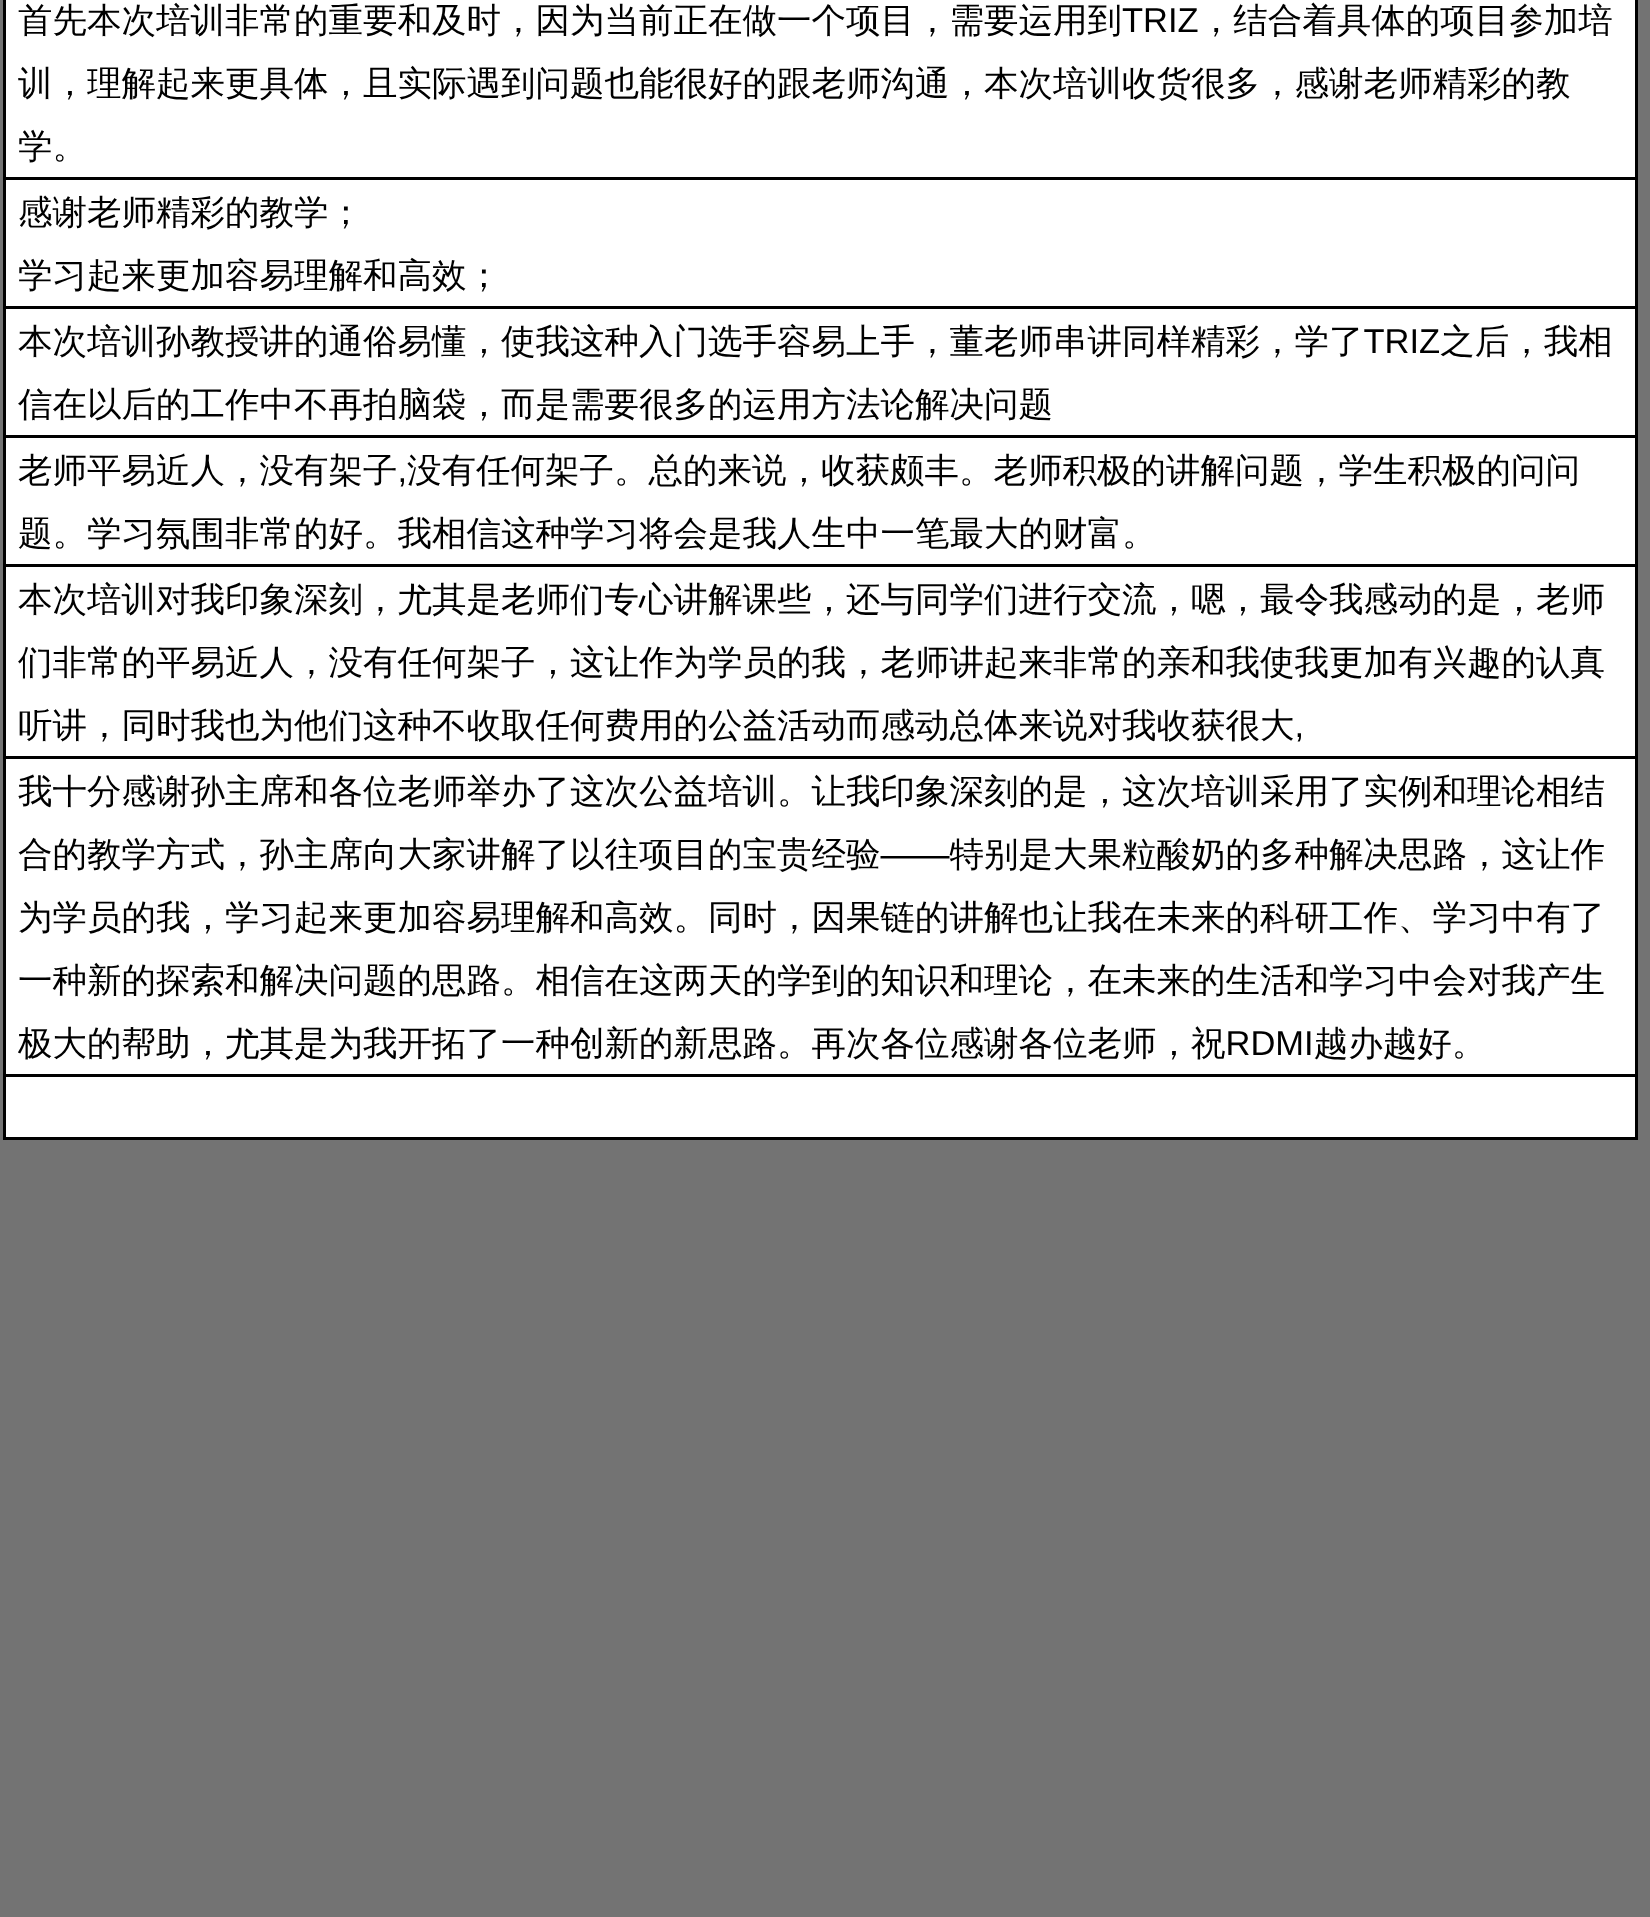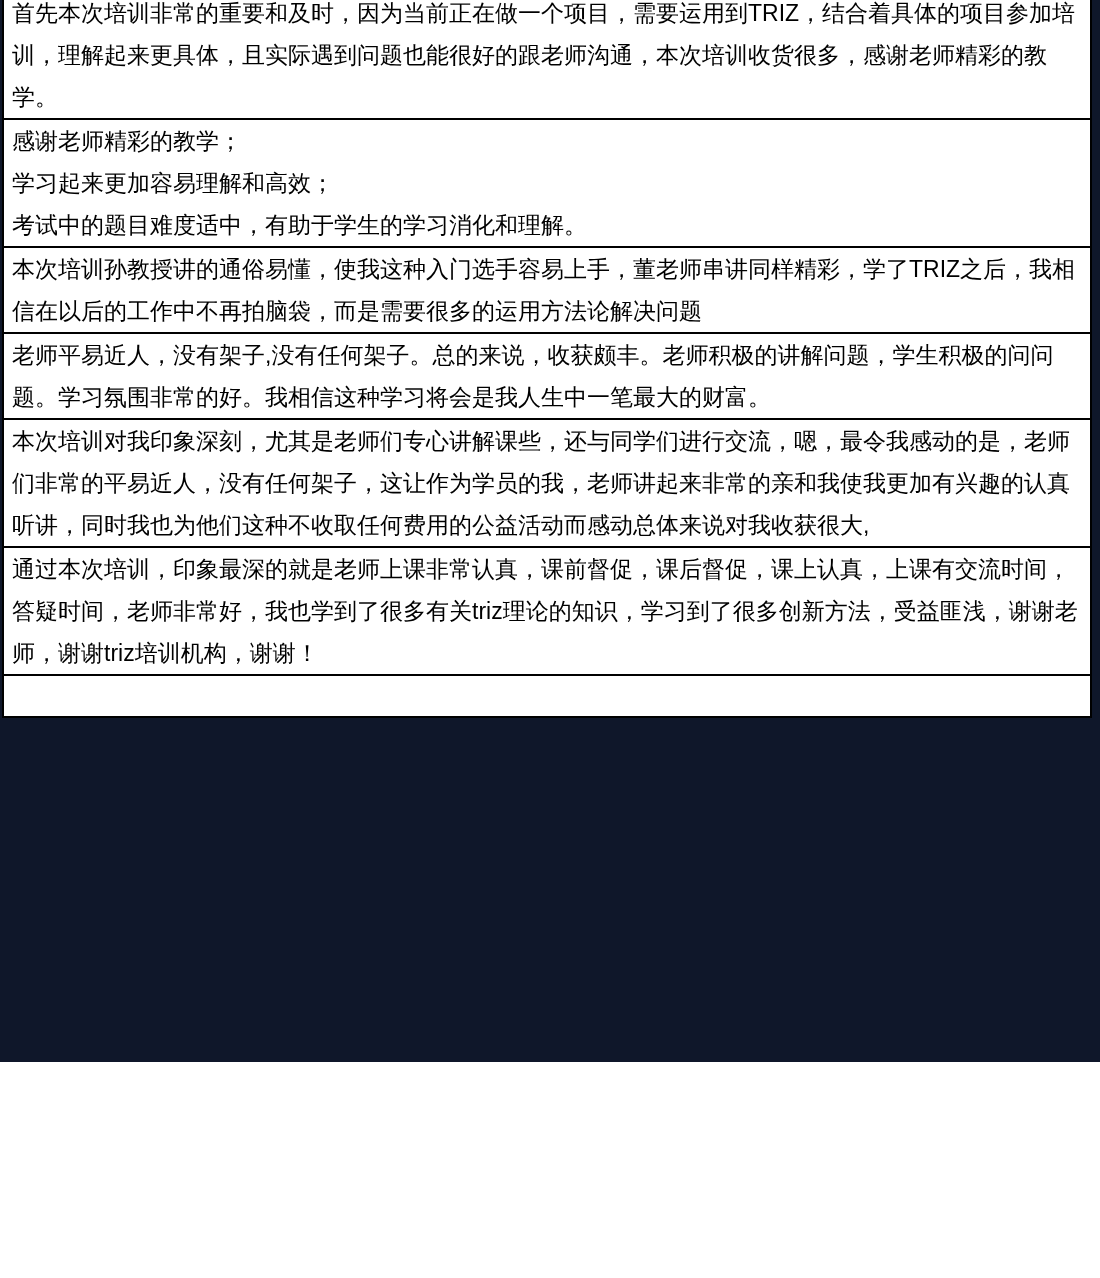--- a/index.html
+++ b/index.html
@@ -1,20 +1,20 @@
 <!DOCTYPE html>
 <html><head>
 <meta charset="utf-8">
 <style>
   html, body { margin: 0; padding: 0; background: #ffffff; }
   .page {
     position: relative;
     width: 1100px;
-    height: 1062px;
-    background: #0f172a;
+    height: 1278px;
+    background: #737373;
     overflow: hidden;
     font-family: "Liberation Sans", sans-serif;
   }
   .feedback-table {
     position: absolute;
     left: 2px;
     top: -8px;
     width: 1086px;
     border-left: 2px solid #000000;
     border-right: 2px solid #000000;
@@ -39,29 +39,28 @@
 <body>
 
 <div class="page">
   <div class="feedback-table" id="feedback-table">
       <div class="table-row">
         <p class="cell-paragraph">首先本次培训非常的重要和及时，因为当前正在做一个项目，需要运用到TRIZ，结合着具体的项目参加培训，理解起来更具体，且实际遇到问题也能很好的跟老师沟通，本次培训收货很多，感谢老师精彩的教学。</p>
       </div>
       <div class="table-row">
         <p class="cell-paragraph">感谢老师精彩的教学；</p>
         <p class="cell-paragraph">学习起来更加容易理解和高效；</p>
-        <p class="cell-paragraph">考试中的题目难度适中，有助于学生的学习消化和理解。</p>
       </div>
       <div class="table-row">
         <p class="cell-paragraph">本次培训孙教授讲的通俗易懂，使我这种入门选手容易上手，董老师串讲同样精彩，学了TRIZ之后，我相信在以后的工作中不再拍脑袋，而是需要很多的运用方法论解决问题</p>
       </div>
       <div class="table-row">
         <p class="cell-paragraph">老师平易近人，没有架子,没有任何架子。总的来说，收获颇丰。老师积极的讲解问题，学生积极的问问题。学习氛围非常的好。我相信这种学习将会是我人生中一笔最大的财富。</p>
       </div>
       <div class="table-row">
         <p class="cell-paragraph">本次培训对我印象深刻，尤其是老师们专心讲解课些，还与同学们进行交流，嗯，最令我感动的是，老师们非常的平易近人，没有任何架子，这让作为学员的我，老师讲起来非常的亲和我使我更加有兴趣的认真听讲，同时我也为他们这种不收取任何费用的公益活动而感动总体来说对我收获很大,</p>
       </div>
       <div class="table-row">
-        <p class="cell-paragraph">通过本次培训，印象最深的就是老师上课非常认真，课前督促，课后督促，课上认真，上课有交流时间，答疑时间，老师非常好，我也学到了很多有关triz理论的知识，学习到了很多创新方法，受益匪浅，谢谢老师，谢谢triz培训机构，谢谢！</p>
+        <p class="cell-paragraph">我十分感谢孙主席和各位老师举办了这次公益培训。让我印象深刻的是，这次培训采用了实例和理论相结合的教学方式，孙主席向大家讲解了以往项目的宝贵经验——特别是大果粒酸奶的多种解决思路，这让作为学员的我，学习起来更加容易理解和高效。同时，因果链的讲解也让我在未来的科研工作、学习中有了一种新的探索和解决问题的思路。相信在这两天的学到的知识和理论，在未来的生活和学习中会对我产生极大的帮助，尤其是为我开拓了一种创新的新思路。再次各位感谢各位老师，祝RDMI越办越好。</p>
       </div>
       <div class="table-row empty-row"></div>
     </div>
 </div>
 
 </body></html>

